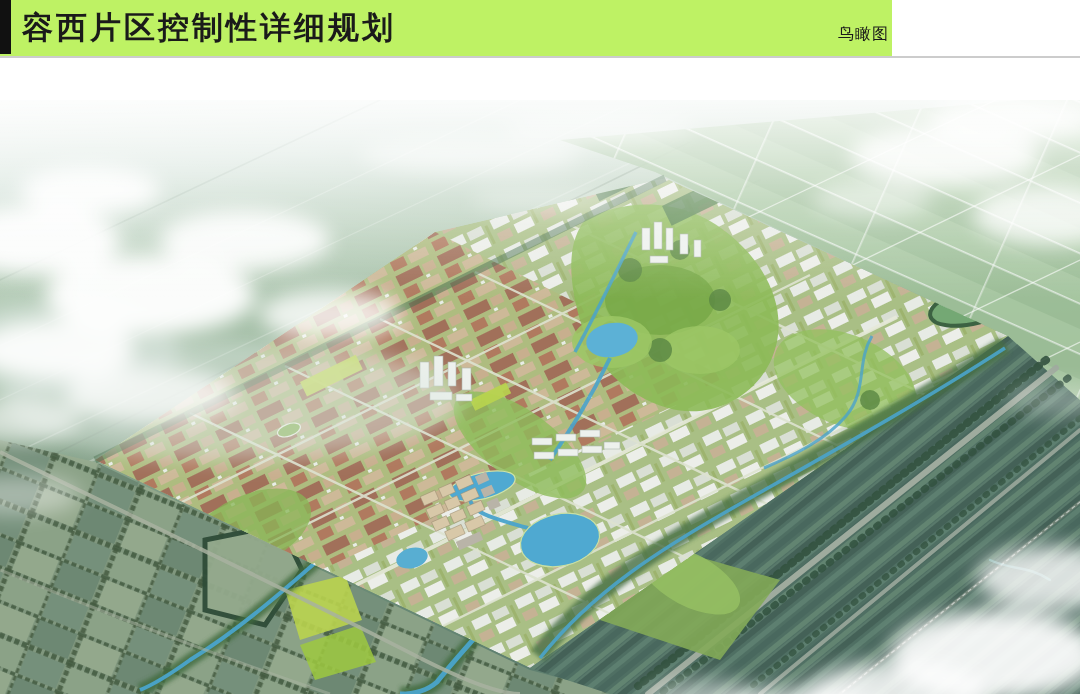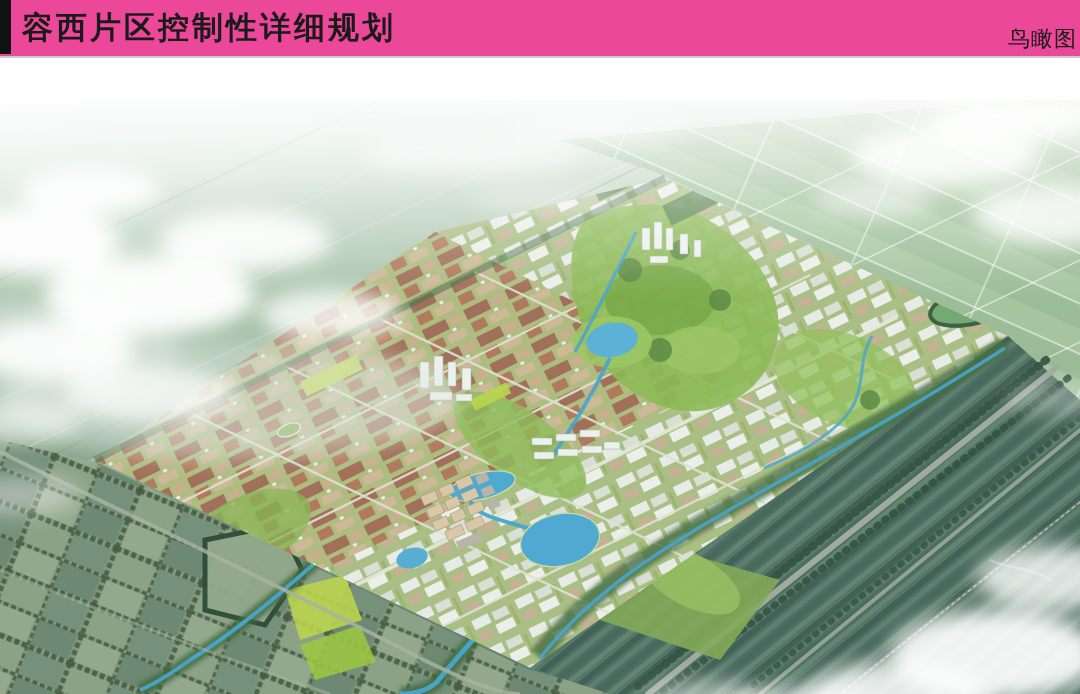--- a/index.html
+++ b/index.html
@@ -1,27 +1,27 @@
 <!DOCTYPE html>
 <html><head>
 <meta charset="utf-8">
 <style>
   html,body{margin:0;padding:0;}
   body{
     width:1080px;height:694px;background:#ffffff;overflow:hidden;position:relative;
     font-family:"Liberation Sans","DejaVu Sans",sans-serif;
   }
-  .header{position:absolute;top:0;left:0;width:1080px;height:58px;background:#ec4899;}
+  .header{position:absolute;top:0;left:0;width:892px;height:58px;background:#bef264;}
   .accent-bar{position:absolute;top:0;left:0;width:11px;height:54px;background:#111111;}
   .page-title{
     position:absolute;left:22px;top:0;height:54px;line-height:56px;margin:0;
     font-size:31px;font-weight:700;color:#1a1a1a;letter-spacing:3px;white-space:nowrap;
   }
   .view-label{
-    position:absolute;right:3px;top:24px;font-size:22px;font-weight:400;color:#1a1a1a;letter-spacing:1px;
+    position:absolute;right:3px;top:24px;font-size:16px;font-weight:400;color:#1a1a1a;letter-spacing:1px;
   }
   .divider{position:absolute;top:56px;left:0;width:1080px;height:2px;background:#cccccc;}
   .figure-wrap{position:absolute;top:100px;left:0;width:1080px;height:594px;}
   .figure-wrap svg{display:block;width:1080px;height:594px;}
 </style>
 </head>
 <body>
 
 <div class="header">
   <div class="accent-bar"></div>

